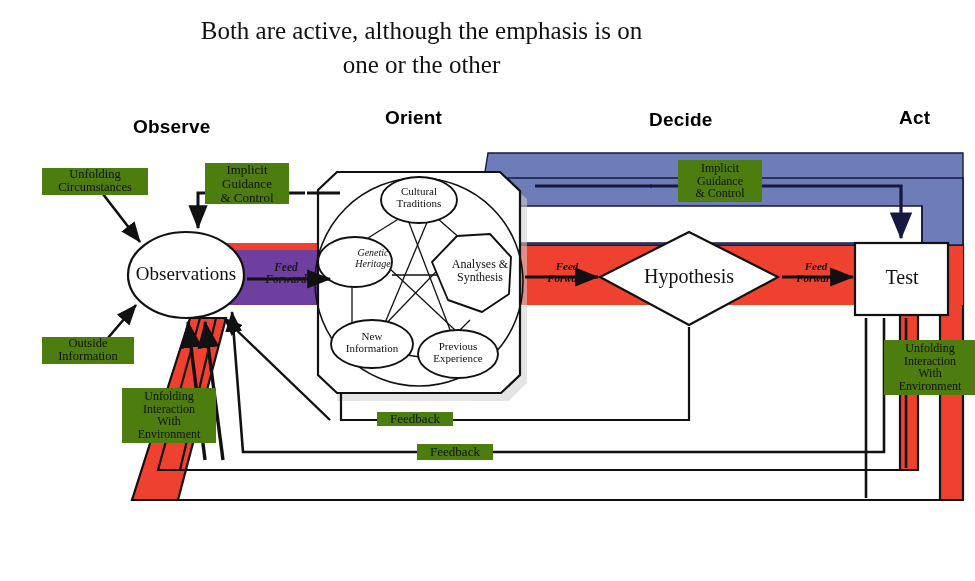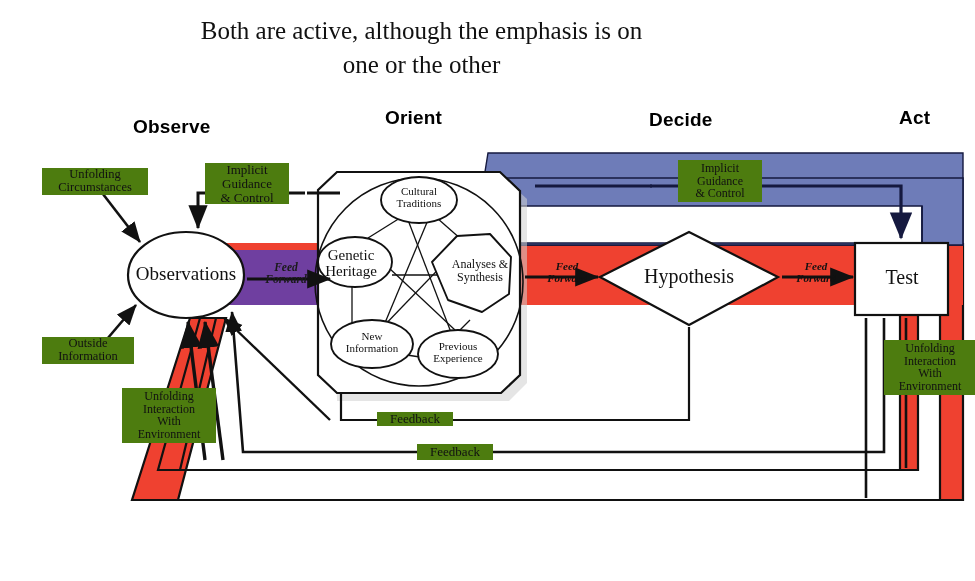--- a/index.html
+++ b/index.html
@@ -173,21 +173,21 @@
   <div class="shape-text" style="left:131px;top:264px;width:110px;font-size:19px;">Observations</div>
 
   <div class="shape-text" style="left:633px;top:266px;width:112px;font-size:20px;">Hypothesis</div>
 
   <div class="shape-text" style="left:862px;top:267px;width:80px;font-size:20px;">Test</div>
 
   <div class="shape-text nb" style="left:386px;top:186px;width:66px;font-size:11px;">
     <div>Cultural</div>
     <div>Traditions</div>
   </div>
-  <div class="shape-text nb" style="left:318px;top:248px;width:66px;font-size:15px;">
+  <div class="shape-text nb" style="left:340px;top:248px;width:66px;font-size:10px;font-style:italic;">
     <div>Genetic</div>
     <div>Heritage</div>
   </div>
   <div class="shape-text nb" style="left:434px;top:258px;width:92px;font-size:12px;">
     <div>Analyses &amp;</div>
     <div>Synthesis</div>
   </div>
   <div class="shape-text nb" style="left:333px;top:331px;width:78px;font-size:11px;">
     <div>New</div>
     <div>Information</div>

